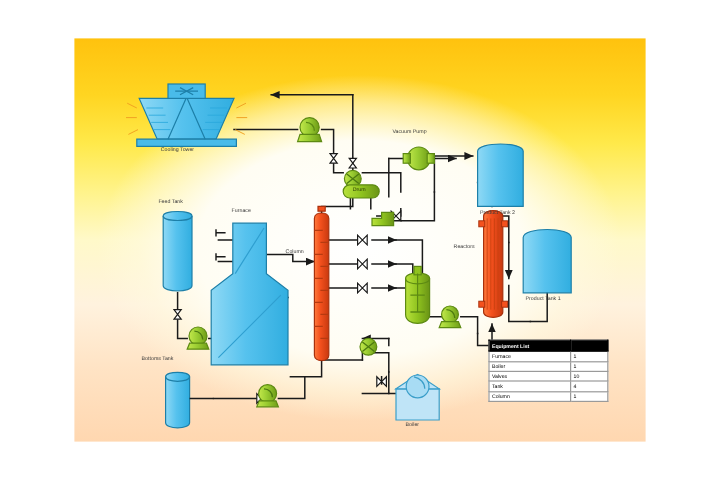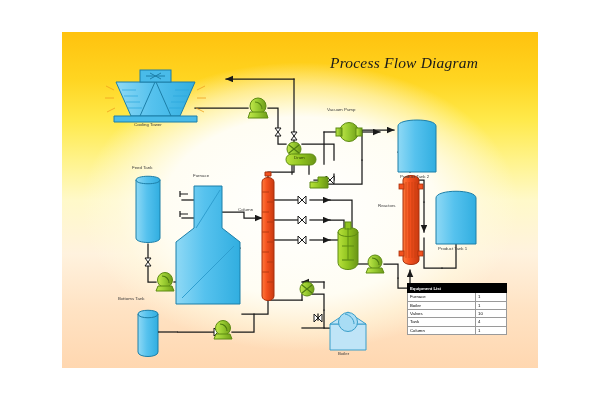--- a/index.html
+++ b/index.html
@@ -45,21 +45,20 @@
   }
   .eqtable .qty{width:26px;text-align:left;}
 </style>
 </head>
 <body>
 
 <div id="stage">
 
   <div id="canvas">
 
-    <div class="title">Process Flow Diagram</div>
 
     <svg width="476" height="336" viewBox="0 0 476 336">
       <defs>
         <linearGradient id="gBlue" x1="0" y1="0" x2="1" y2="0">
           <stop offset="0%" stop-color="#8fd9f5"></stop>
           <stop offset="45%" stop-color="#56c2ee"></stop>
           <stop offset="100%" stop-color="#31aee0"></stop>
         </linearGradient>
         <linearGradient id="gOrange" x1="0" y1="0" x2="1" y2="0">
           <stop offset="0%" stop-color="#ff7a3c"></stop>

